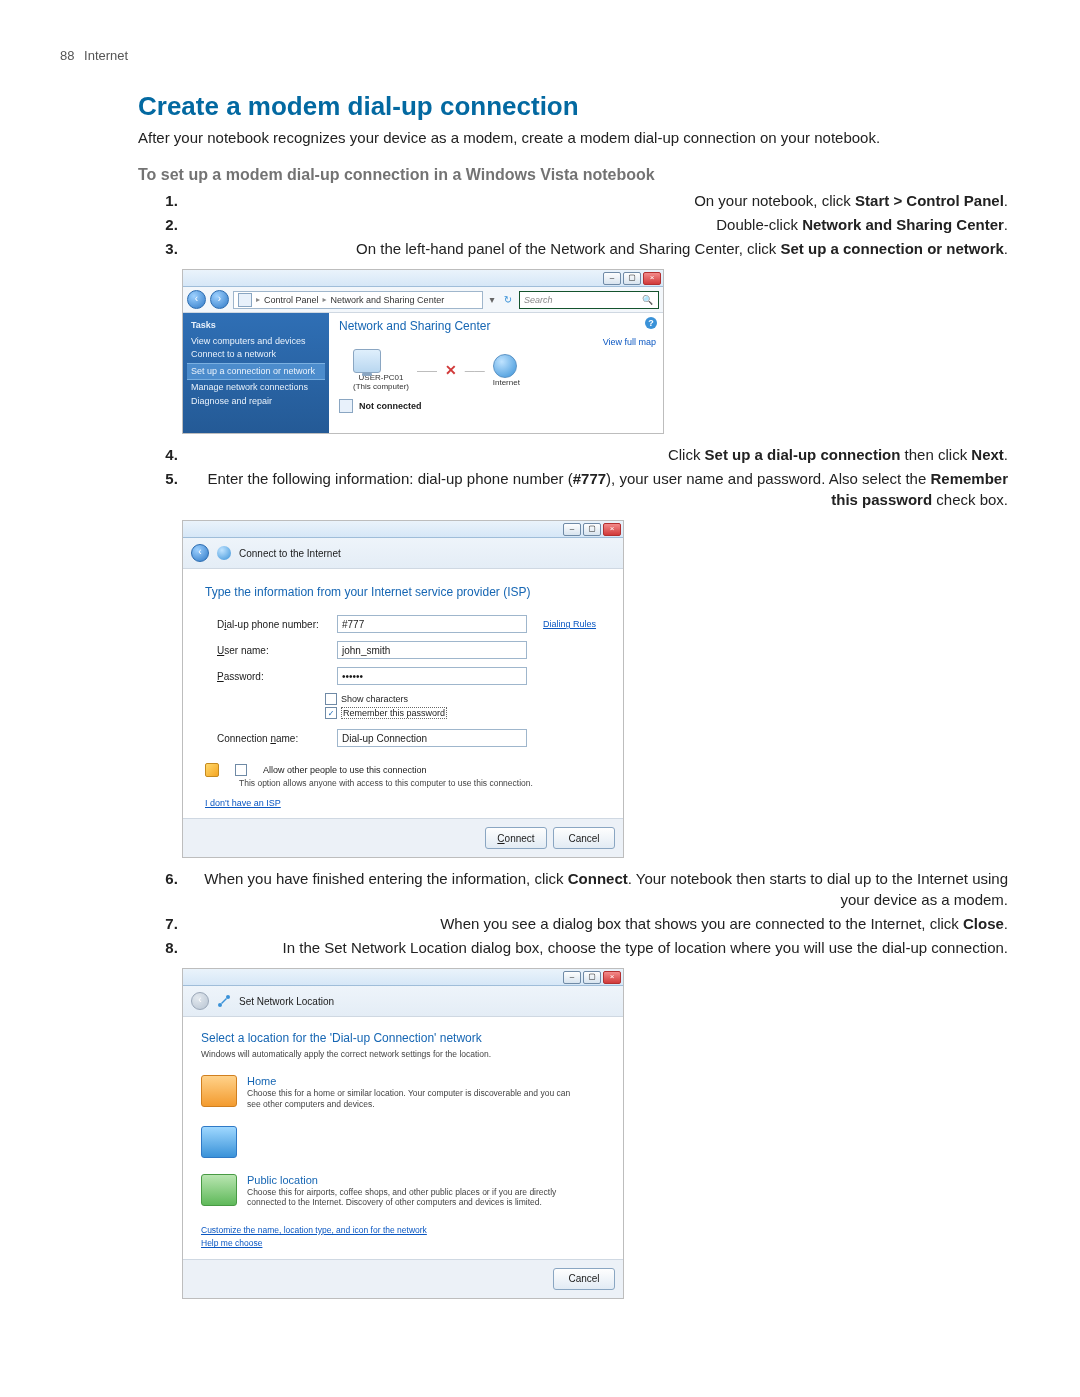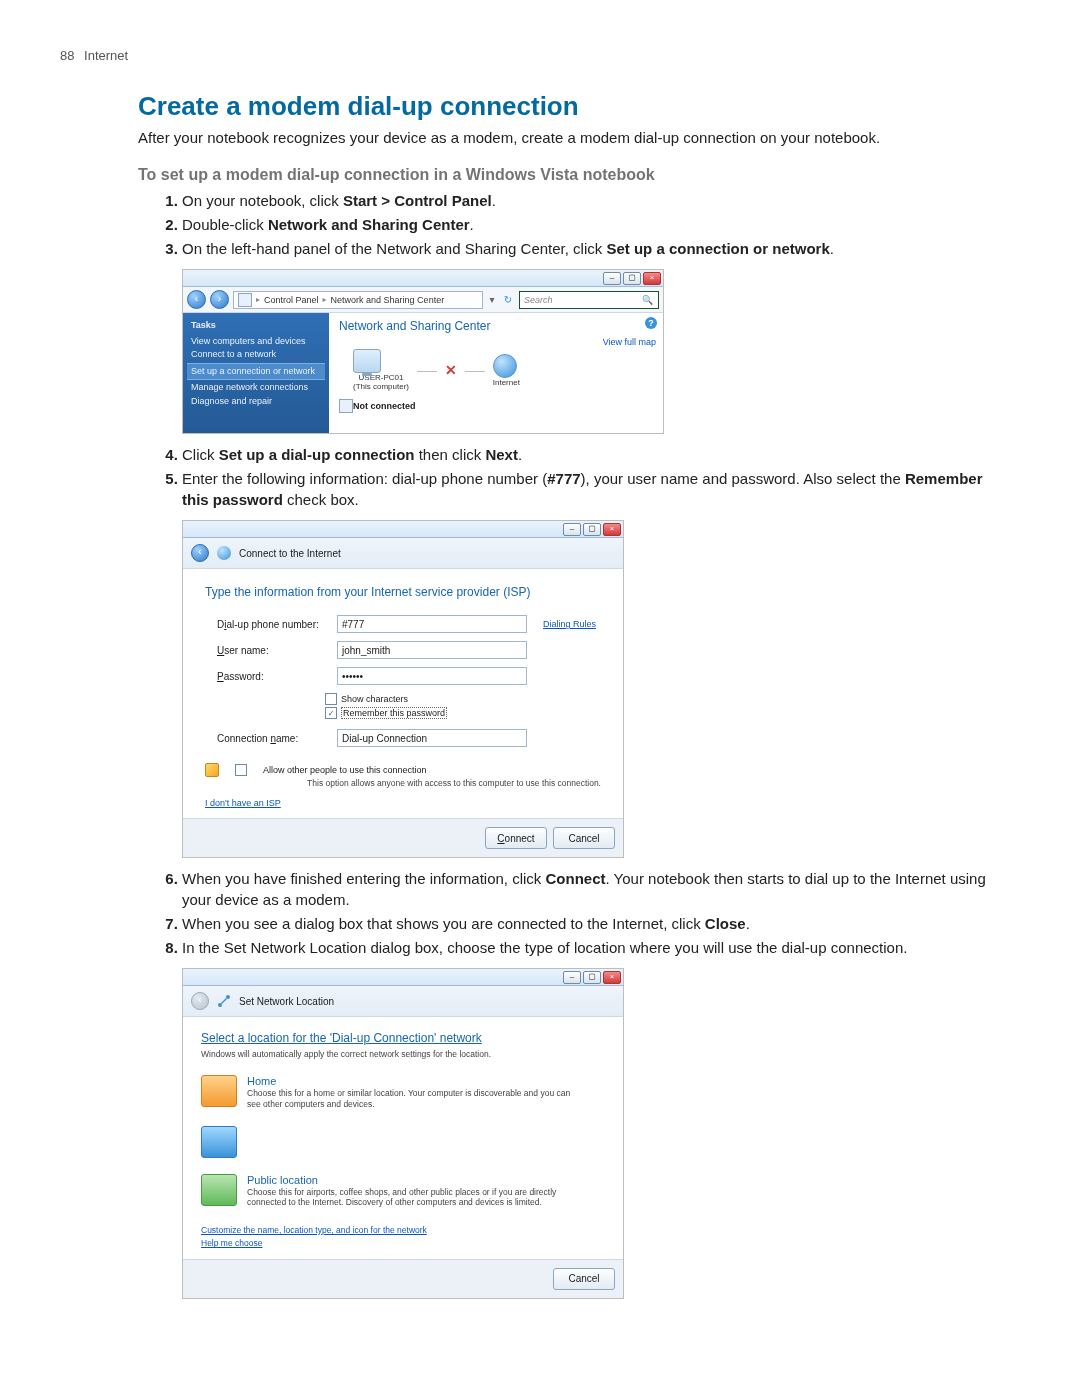--- a/index.html
+++ b/index.html
@@ -45,20 +45,21 @@
     margin: 0 0 6px 0;
   }
   ol.steps {
     margin: 0 0 10px 0;
     padding-left: 44px;
     font-size: 15px;
     line-height: 1.4;
   }
   ol.steps > li {
     margin-bottom: 3px;
+    text-align: right;
   }
   ol.steps > li::marker {
     font-weight: 700;
   }
   .b { font-weight: 700; }
   
   .shot {
     border: 1px solid #bdbdbd;
     background: #fff;
     box-shadow: 0 0 0 rgba(0,0,0,0);
@@ -140,21 +141,21 @@
   .maplink { position:absolute; top:24px; right:7px; color:#0a57c2; font-size:9px; }
   .netmap { display:flex; align-items:center; gap:8px; margin: 16px 0 6px 14px; }
   .pcicon {
     width:26px;height:22px;border:1px solid #8aa6c2;border-radius:3px;
     background:linear-gradient(#dfeffc,#b9d7f0); position:relative;
   }
   .pcicon::after{content:"";position:absolute;left:8px;bottom:-4px;width:10px;height:3px;background:#8aa6c2;border-radius:1px;}
   .netlabel{font-size:8px;text-align:center;color:#333;}
   .cross{color:#d13a3a;font-weight:700;font-size:14px;}
   .globeicon{width:22px;height:22px;border-radius:50%;background:radial-gradient(circle at 35% 30%, #bfe3ff, #3a92d8);border:1px solid #5c94c6;}
-  .notconn-row{display:flex;align-items:center;gap:0;margin-top:8px;}
+  .notconn-row{display:flex;align-items:center;gap:6px;margin-top:8px;}
   .tinyicon{width:12px;height:12px;border:1px solid #8aa6c2;background:#e8f1fb;}
   .notconn{font-size:9px;font-weight:700;}
   
   .shot2 { width: 440px; font-size: 10px; }
   .wizhead {
     display:flex; align-items:center; gap:8px; padding:6px 8px;
     background:linear-gradient(#eef4fa,#e4edf6); border-bottom:1px solid #cfd8e2;
   }
   .wizhead .navbtn { width:16px;height:16px;line-height:14px;}
   .wizhead-icon{width:14px;height:14px;border-radius:50%;background:radial-gradient(circle at 35% 30%, #bfe3ff,#3a92d8);}
@@ -167,33 +168,33 @@
     width:180px;height:16px;border:1px solid #9fb6cc;background:#fff;
     padding:0 4px;font-size:10px;display:flex;align-items:center;
   }
   .dialrules{color:#0a57c2;font-size:9px;margin-left:16px;text-decoration:underline;}
   .chkrow{margin-left:120px;display:flex;align-items:center;gap:4px;font-size:9px;margin-bottom:2px;}
   .chk{width:10px;height:10px;border:1px solid #6f8aa6;background:#fff;display:inline-flex;align-items:center;justify-content:center;font-size:8px;color:#1666b3;}
   .chk.on::after{content:"✓";}
   .remember{border:1px dotted #666;padding:0 1px;}
   .allow{display:flex;align-items:center;gap:16px;margin-top:16px;font-size:9px;}
   .shield{width:12px;height:12px;background:linear-gradient(135deg,#ffd86b,#f5a623);border:1px solid #c58a1f;border-radius:2px;}
-  .subnote{font-size:8.5px;color:#444;margin-left:34px;margin-top:1px;text-align:right;}
+  .subnote{font-size:8.5px;color:#444;margin-left:34px;margin-top:1px;}
   .isplink{color:#0a57c2;font-size:9px;margin-top:10px;display:inline-block;text-decoration:underline;}
   .wizfoot{background:#ecf1f7;border-top:1px solid #cfd8e2;padding:8px;display:flex;justify-content:flex-end;gap:6px;}
   .btn{
     min-width:60px;height:20px;border:1px solid #8aa6c2;border-radius:3px;
     background:linear-gradient(#fefefe,#e2ebf4);font-size:10px;
     display:flex;align-items:center;justify-content:center;
   }
   .btn .ul{text-decoration:underline;}
   
   .shot3 { width: 440px; font-size: 10px; }
   .locbody{padding:14px 18px 8px 18px;background:#fff;}
-  .locprompt{color:#1666b3;font-size:12px;margin-bottom:4px;text-decoration:underline;}
+  .locprompt{color:#1666b3;font-size:12px;margin-bottom:4px;}
   .locauto{font-size:8.5px;color:#444;margin-bottom:16px;}
   .locopt{display:flex;gap:10px;margin-bottom:16px;}
   .locicon{width:34px;height:30px;border-radius:3px;}
   .ic-home{background:linear-gradient(#ffd28a,#f39b2f);border:1px solid #d07f1f;}
   .ic-work{background:linear-gradient(#9fd8ff,#3a92d8);border:1px solid #2f79c6;}
   .ic-pub{background:linear-gradient(#b9e6b1,#5fb95a);border:1px solid #489a44;}
   .loctitle{color:#1666b3;font-size:11px;font-weight:400;margin-bottom:1px;}
   .locdesc{font-size:8.5px;color:#444;max-width:330px;line-height:1.25;}
   .loclinks{font-size:8.5px;color:#0a57c2;text-decoration:underline;line-height:1.6;}
 </style>

